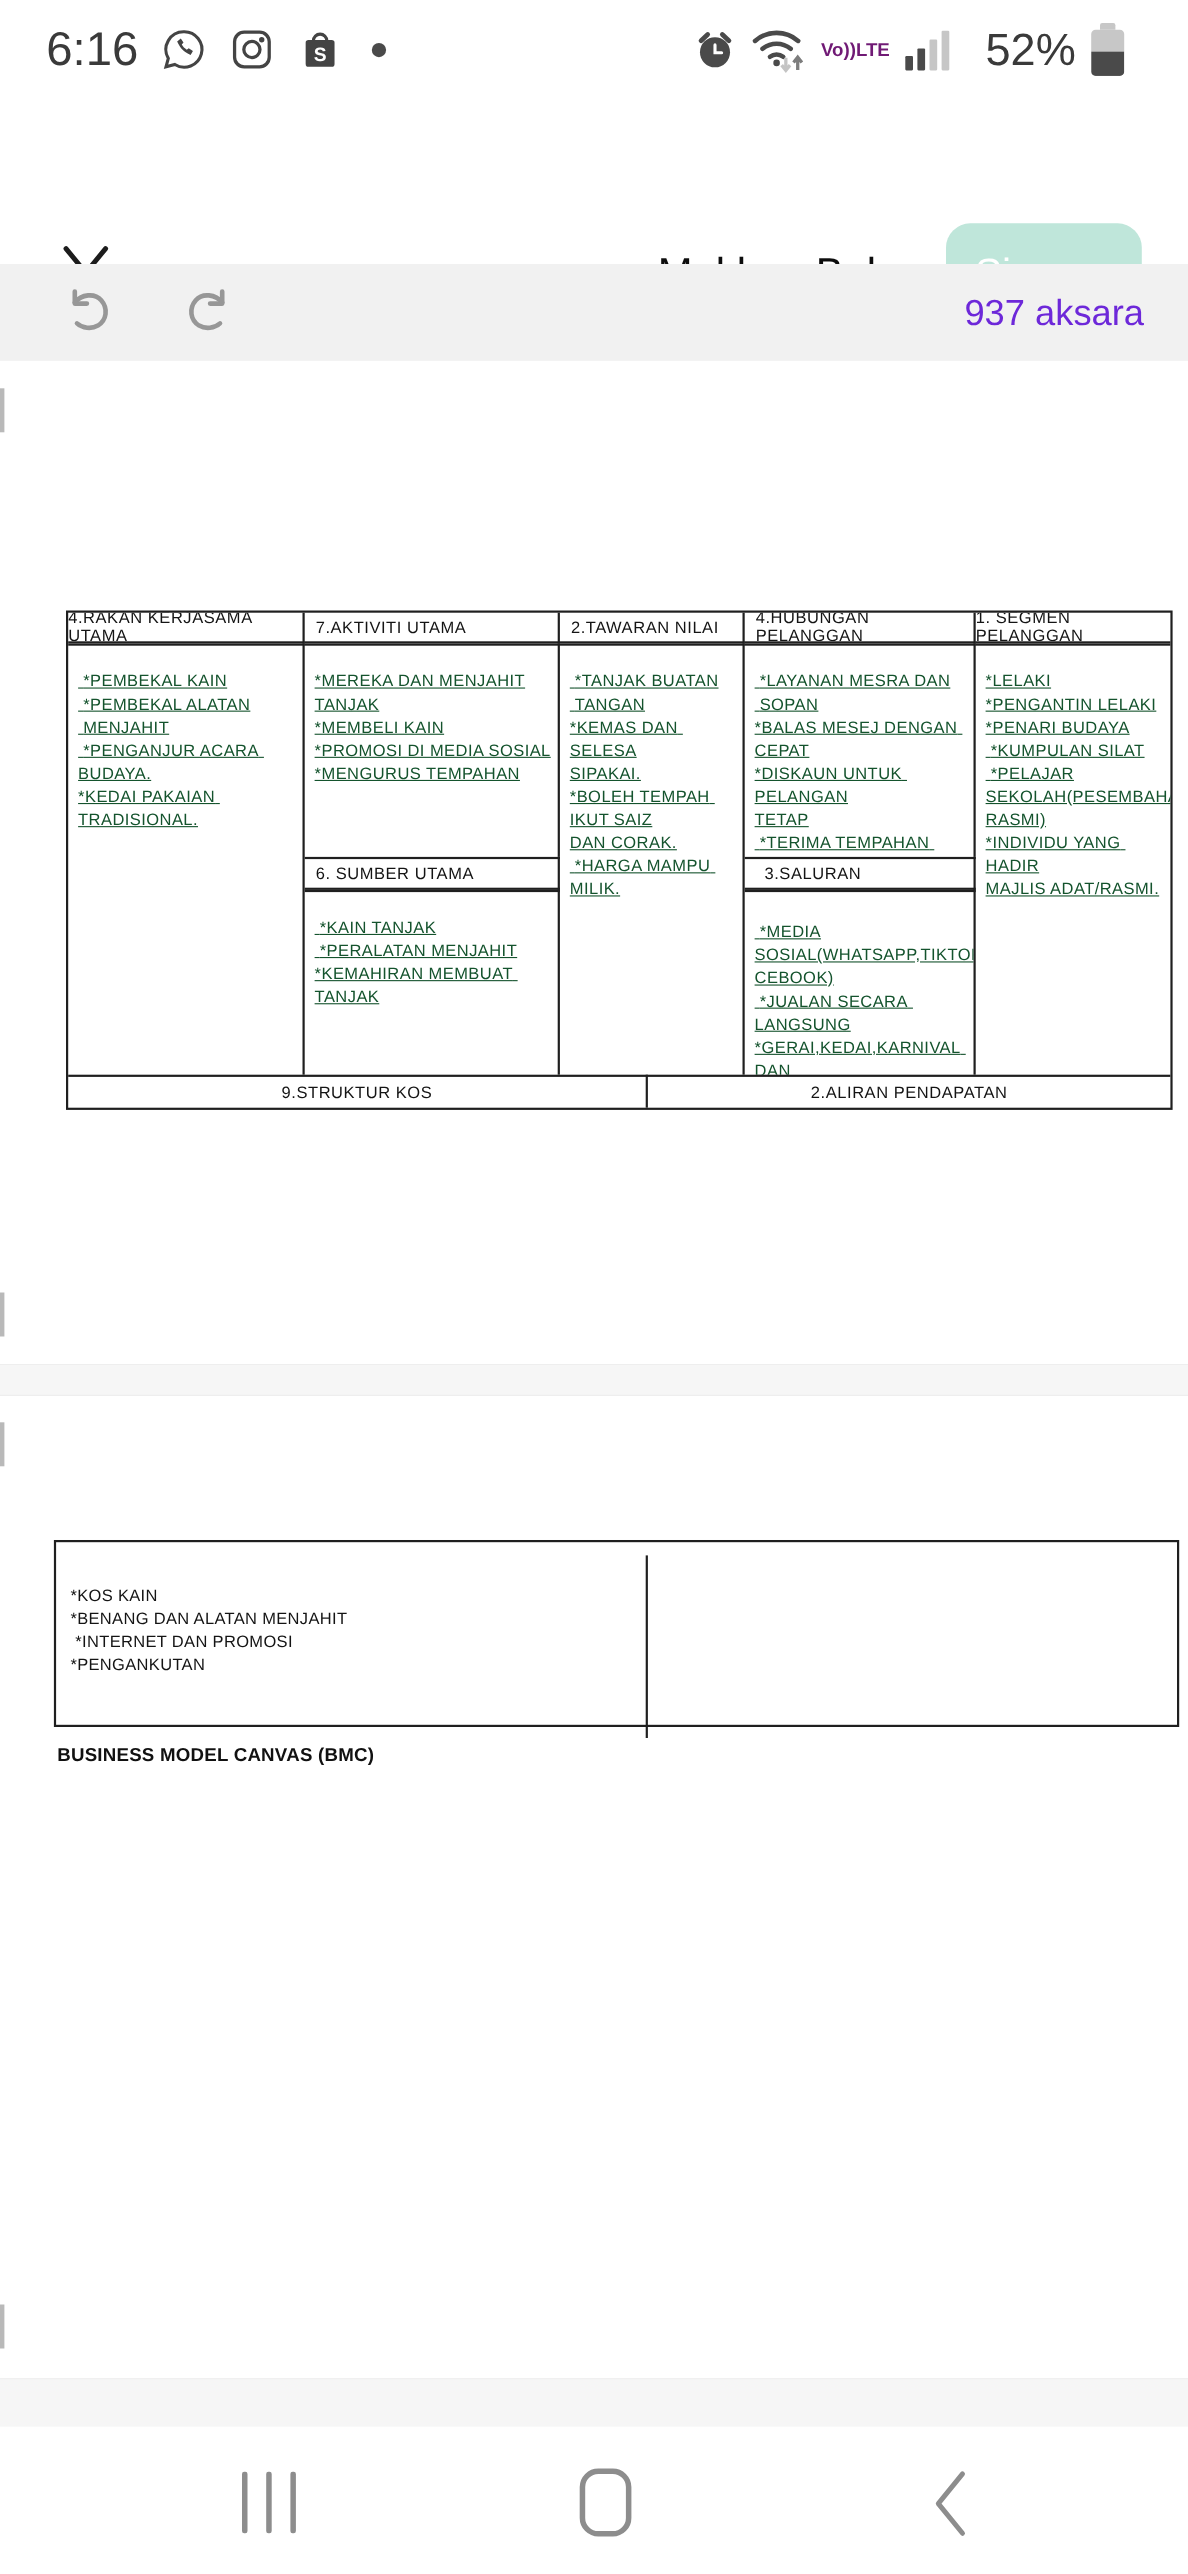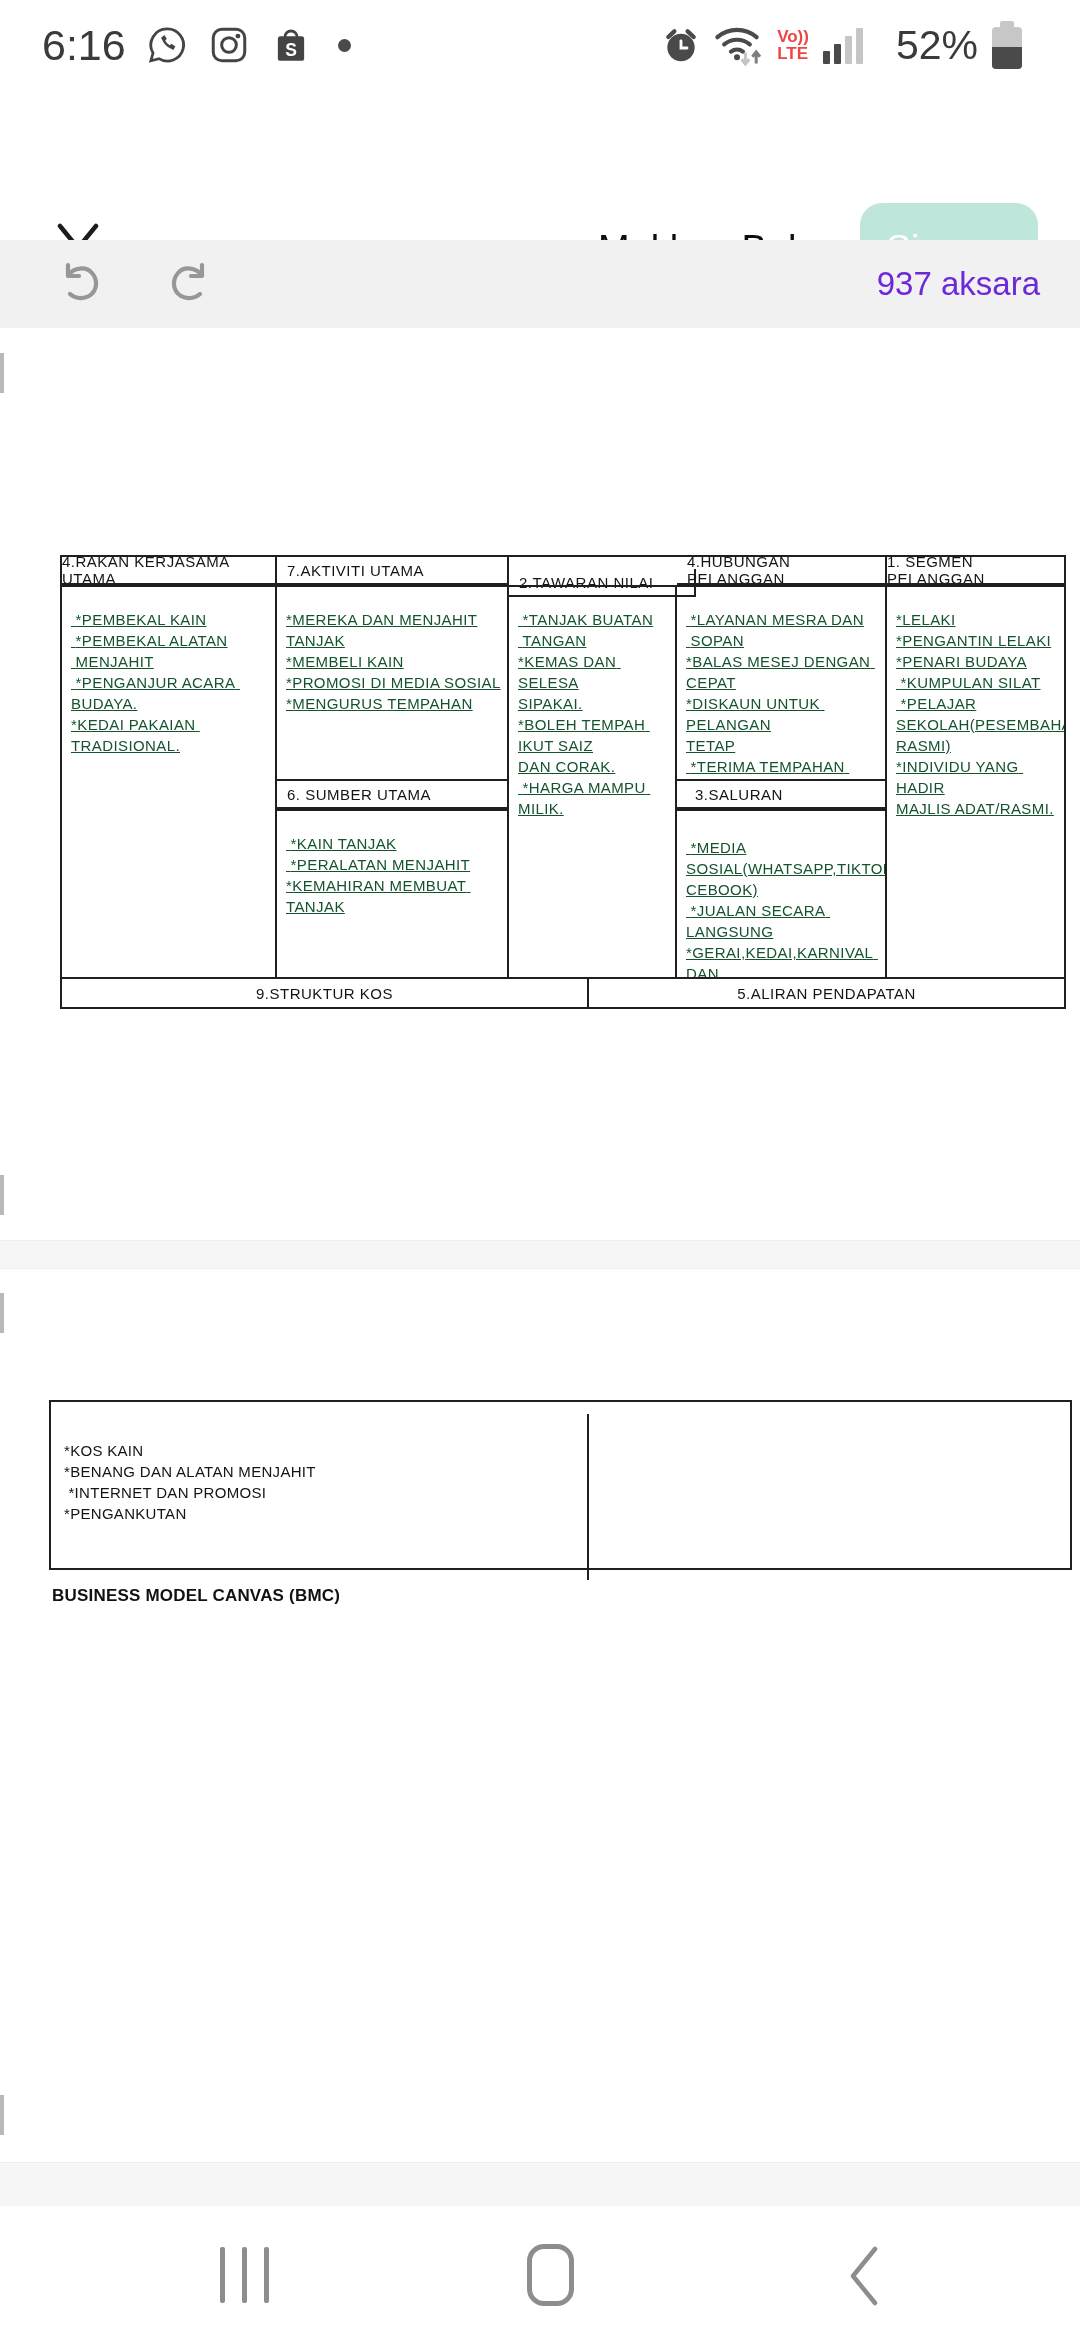--- a/index.html
+++ b/index.html
@@ -6,22 +6,22 @@
   .screen{position:relative;width:1080px;height:2340px;background:#ffffff;overflow:hidden;
           font-family:"Liberation Sans",sans-serif;color:#141414;}
 
   
   .statusbar{position:absolute;left:0;top:0;width:1080px;height:90px;background:#fff;}
   .sb-left{position:absolute;left:42px;top:0;height:90px;display:flex;align-items:center;gap:20px;}
   .sb-right{position:absolute;right:58px;top:0;height:90px;display:flex;align-items:center;gap:12px;}
   .sb-time{font-size:43px;font-weight:500;color:#3a3a3a;letter-spacing:0;}
   .sb-ico{display:block;}
   .notif-dot{width:13px;height:13px;border-radius:50%;background:#4a4a4a;margin-left:6px;}
-  .volte{display:flex;flex-direction:column;align-items:flex-start;line-height:17px;
-         font-size:17px;font-weight:700;color:#ef4444;letter-spacing:0;}
+  .volte{display:flex;flex-direction:row;align-items:flex-end;line-height:17px;
+         font-size:17px;font-weight:700;color:#701a75;letter-spacing:0;}
   .sigbars{display:flex;align-items:flex-end;gap:4px;height:38px;margin-left:2px;}
   .sigbars span{display:block;width:7px;border-radius:1px;}
   .sb-batt-pct{font-size:41px;color:#3a3a3a;margin-left:21px;}
   .battery{position:relative;width:30px;height:48px;margin-left:2px;}
   .battery .cap{position:absolute;left:8px;top:0;width:14px;height:6px;background:#c7c7c7;border-radius:2px 2px 0 0;}
   .battery .bodyy{position:absolute;left:0;top:6px;width:30px;height:42px;border-radius:4px;overflow:hidden;background:#c7c7c7;}
   .battery .fill{position:absolute;left:0;bottom:0;width:100%;height:52%;background:#4a4a4a;}
 
   
   .header{position:absolute;left:0;top:90px;width:1080px;height:140px;background:#fff;}
@@ -154,21 +154,21 @@
   <div class="edge-mark" style="top:1175px;"></div>
   <div class="edge-mark" style="top:1293px;"></div>
   <div class="edge-mark" style="top:2095px;"></div>
   <div class="band" style="top:1240px;height:27px;"></div>
   <div class="band" style="top:2162px;height:44px;"></div>
 
   <div class="bmc">
 
     <div class="cell cell-title t-center br bb" style="left:0;top:0;width:215px;height:28px;">4.RAKAN KERJASAMA UTAMA</div>
     <div class="cell cell-title t-left br bb" style="left:215px;top:0;width:232px;height:28px;">7.AKTIVITI UTAMA</div>
-    <div class="cell cell-title t-left br bb" style="left:447px;top:12px;width:187px;height:28px;text-align:center;">2.TAWARAN NILAI</div>
+    <div class="cell cell-title t-left br bb" style="left:447px;top:0;width:168px;height:28px;text-align:center;">2.TAWARAN NILAI</div>
     <div class="cell cell-title t-left br bb" style="left:615px;top:0;width:210px;height:28px;">4.HUBUNGAN PELANGGAN</div>
     <div class="cell cell-title t-center bb" style="left:825px;top:0;width:177px;height:28px;">1. SEGMEN PELANGGAN</div>
 
     <div class="cell br bt" style="left:0;top:28px;width:215px;height:392px;">
       <div class="cell-body"> *PEMBEKAL KAIN
  *PEMBEKAL ALATAN
  MENJAHIT
  *PENGANJUR ACARA BUDAYA.
 *KEDAI PAKAIAN TRADISIONAL.</div>
     </div>
@@ -217,21 +217,21 @@
 *PENARI BUDAYA
  *KUMPULAN SILAT
  *PELAJAR
 SEKOLAH(PESEMBAHAN
 RASMI)
 *INDIVIDU YANG HADIR
 MAJLIS ADAT/RASMI.</div>
     </div>
 
     <div class="cell cell-title t-center br bt" style="left:0;top:420px;width:527px;height:30px;">9.STRUKTUR KOS</div>
-    <div class="cell cell-title t-center bt" style="left:527px;top:420px;width:475px;height:30px;">5.ALIRAN PENDAPATAN</div>
+    <div class="cell cell-title t-center bt" style="left:527px;top:420px;width:475px;height:30px;">2.ALIRAN PENDAPATAN</div>
   </div>
 
   <div class="bottom-box">
     <div class="bottom-cell bc-left">*KOS KAIN
 *BENANG DAN ALATAN MENJAHIT
  *INTERNET DAN PROMOSI
 *PENGANKUTAN</div>
   </div>
   <div class="caption">BUSINESS MODEL CANVAS (BMC)</div>
 

